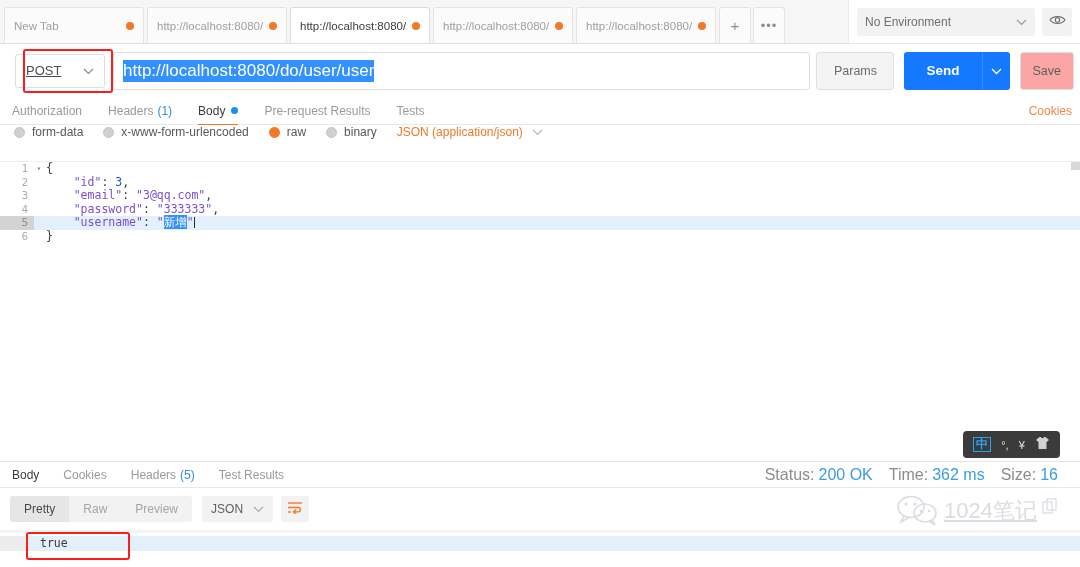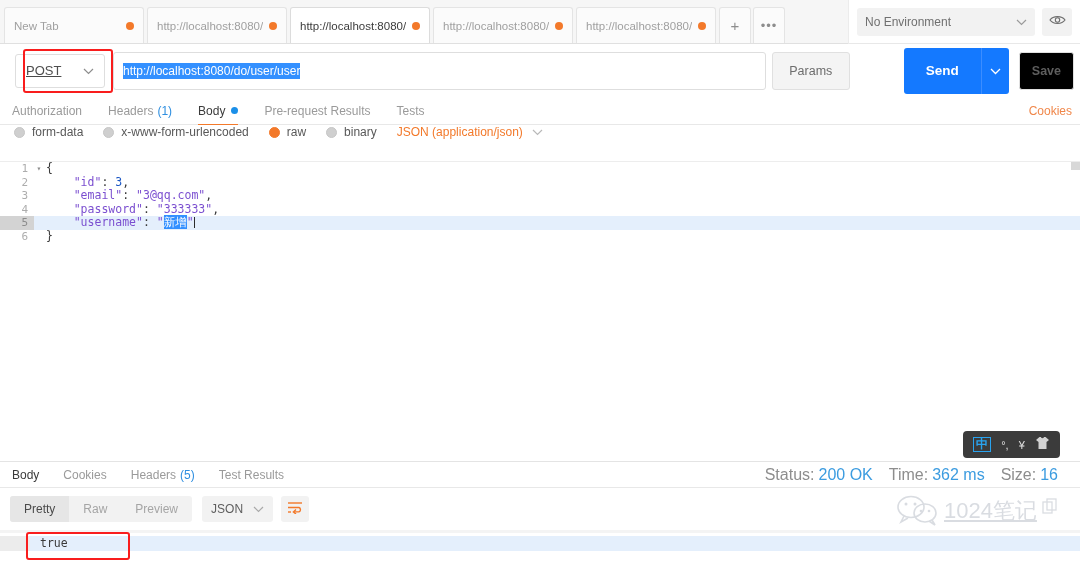--- a/index.html
+++ b/index.html
@@ -77,44 +77,44 @@
   }
   .method-box .chev { margin-left: auto; color: #8d8d8d; font-size: 11px; }
   .redbox {
     position: absolute; pointer-events: none;
     border: 2px solid #f91d1d; border-radius: 3px;
   }
   .url-input {
     flex: 1; height: 38px;
     border: 1px solid #dedede; border-radius: 3px; background: #fff;
     display: flex; align-items: center; padding: 0 9px;
-    font-size: 12px; margin-right: 6px;
+    font-size: 17px; margin-right: 6px;
   }
   .url-sel { background: #3390ff; color: #ffffff; padding: 1px 0; }
   .params-btn {
     height: 38px; min-width: 78px;
     background: #f4f4f4; border: 1px solid #e0e0e0; border-radius: 3px;
     display: flex; align-items: center; justify-content: center;
     font-size: 12.5px; color: #6d6d6d; margin-right: 10px;
   }
-  .send-group { display: flex; height: 46px; margin-right: 10px; margin-left: 44px; }
+  .send-group { display: flex; height: 38px; margin-right: 10px; }
   .send-btn {
     background: #1479ff; color: #fff; font-size: 13.5px; font-weight: bold;
     padding: 0 22px; border-radius: 3px 0 0 3px;
     display: flex; align-items: center;
   }
   .send-caret {
     background: #1479ff; color: #fff; width: 28px;
     border-left: 1px solid #3c8dff; border-radius: 0 3px 3px 0;
     display: flex; align-items: center; justify-content: center; font-size: 11px;
   }
   .save-btn {
     height: 38px; padding: 0 12px;
-    background: #000000; border: 1px solid #e0e0e0; border-radius: 3px;
-    display: flex; align-items: center; font-size: 12.5px; color: #5e5e5e; font-weight: bold;
+    background: #fca5a5; border: 1px solid #e0e0e0; border-radius: 3px;
+    display: flex; align-items: center; font-size: 12.5px; color: #5e5e5e;
   }
 
   
   .reqtabs {
     position: absolute; left: 0; top: 97px; width: 100%; height: 28px;
     border-bottom: 1px solid #e8e8e8;
     display: flex; align-items: center; padding-left: 12px;
     background: #fff;
   }
   .rt {

